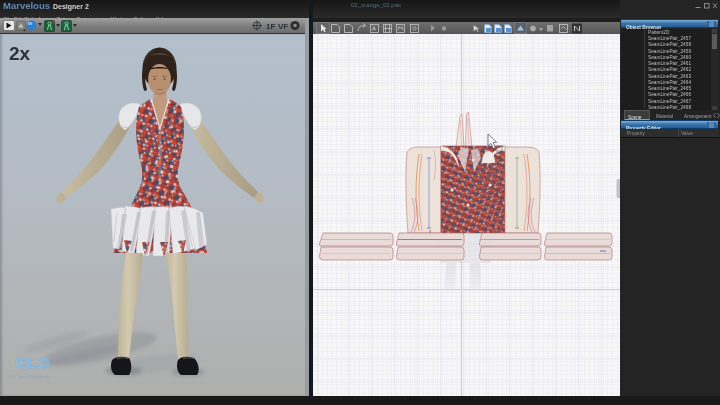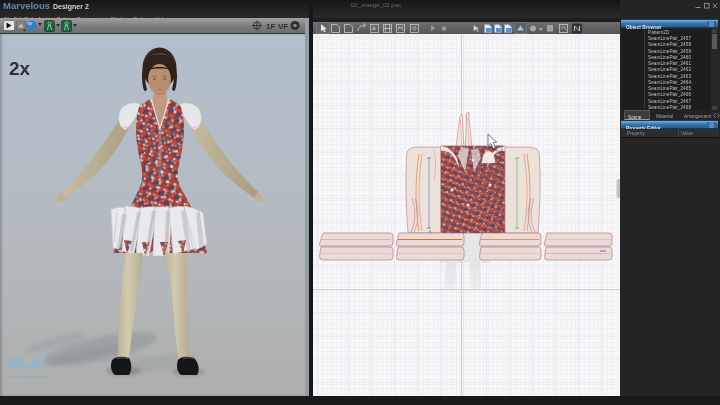--- a/index.html
+++ b/index.html
@@ -11,22 +11,22 @@
   #logo{left:3px;top:0px;font-size:9.5px;font-weight:bold;color:#6289b3;letter-spacing:0px;}
   #logo span{font-size:7px;font-weight:bold;color:#d6d6d6;margin-left:3px;}
   .menu{top:10.5px;color:#bcbcbc;}
   .menu span{display:inline-block;font-size:9px;transform:scale(0.52);transform-origin:0 0;white-space:nowrap;}
   
   #ltoolbar{left:0;top:18px;width:308px;height:15px;
      background:linear-gradient(#a0a0a0,#7a7a7a 60%,#6e6e6e);border-bottom:1px solid #333;}
   
   #view3d{left:0;top:34px;width:305px;height:362px;box-shadow:inset 2px 0 2px rgba(40,45,55,0.25);
      background:linear-gradient(#b2bfcc 0%,#b4bcc5 40%,#b2b5b7 75%,#aeafad 100%);}
-  #twox{left:9px;top:24px;font-size:19px;font-weight:bold;color:#2e3236;}
-  #clo{left:8px;bottom:13px;color:rgba(190,220,240,0.25);font-size:15px;font-weight:bold;letter-spacing:1.5px;line-height:13px;
+  #twox{left:9px;top:9px;font-size:19px;font-weight:bold;color:#2e3236;}
+  #clo{left:8px;bottom:13px;color:rgba(190,220,240,0.25);font-size:15px;font-weight:bold;letter-spacing:1.5px;line-height:13px;text-align:right;
      -webkit-text-stroke:1.2px #7fb5da;}
   #clo .sub{display:block;font-size:4px;font-weight:normal;letter-spacing:0;color:#7fa8c4;margin-top:1px;-webkit-text-stroke:0;}
   
   #divider{left:305px;top:18px;width:8px;height:378px;background:#989da2;}
   #divline{left:309px;top:0px;width:4px;height:396px;background:#15181c;}
   
   #title2d{left:351px;top:2px;font-size:6px;color:#56707f;}
   #toolbar2d{left:313px;top:22px;width:307px;height:12px;
      background:linear-gradient(#6e6e6e,#565656);border-bottom:1px solid #2e2e2e;}
   #canvas2d{left:313px;top:34px;width:307px;height:362px;background:#f8f8f9;overflow:hidden;}

